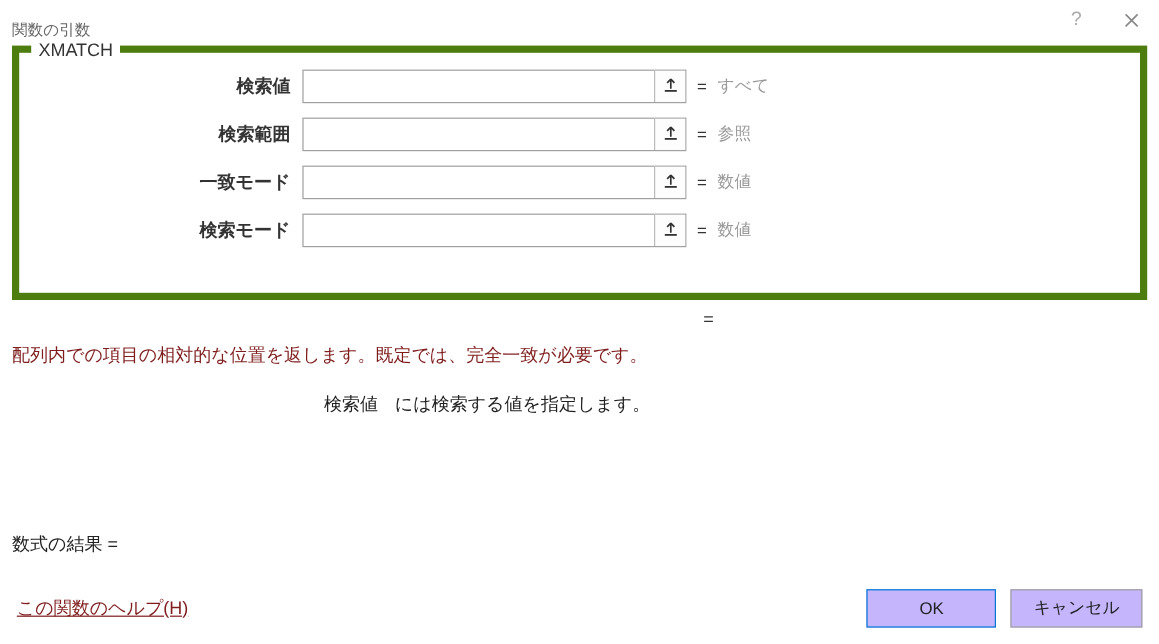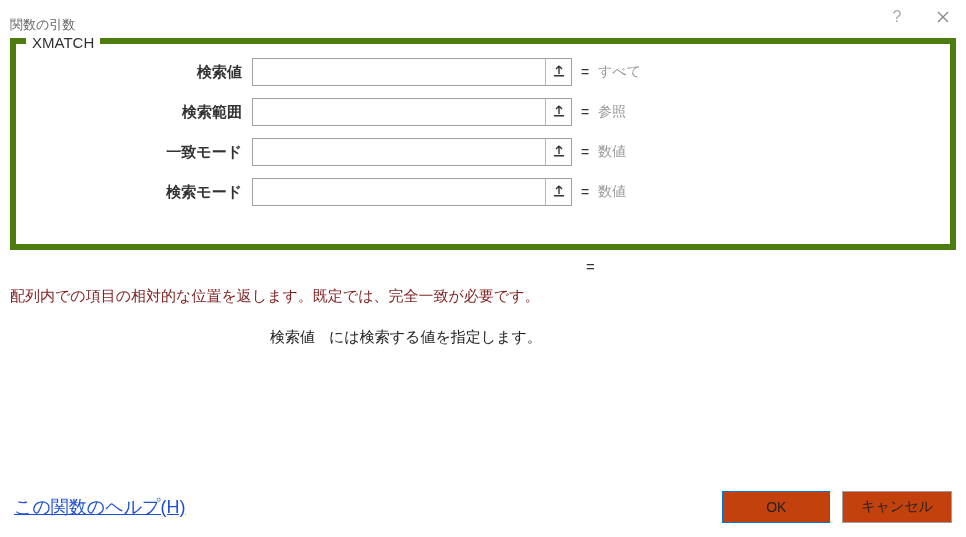--- a/index.html
+++ b/index.html
@@ -127,29 +127,29 @@
       padding: 0 4px 4px 4px;
       gap: 12px;
     }
     .formula-result {
       margin-bottom: 28px;
       padding-left: 0;
       font-size: 15px;
       color: #222;
     }
     .help-link {
-      color: #1d4ed8;
+      color: #7f1d1d;
       text-decoration: underline;
-      font-size: 18px;
+      font-size: 15px;
     }
     .btn {
       min-width: 108px;
       height: 32px;
       border: 1px solid #a0a0a0;
-      background: #c2410c;
+      background: #c4b5fd;
       font-size: 14px;
       color: #222;
       display: flex;
       align-items: center;
       justify-content: center;
       padding: 0 18px;
     }
     .btn-primary { border: 1px solid #0078d4; }
   </style>
 </head>
@@ -236,20 +236,21 @@
   <div class="result-eq-row">=</div>
 
   <div class="description">配列内での項目の相対的な位置を返します。既定では、完全一致が必要です。</div>
 
   <div class="arg-desc">
     <span class="arg-desc-name">検索値</span><span>には検索する値を指定します。</span>
   </div>
 
   <div class="footer-spacer"></div>
 
+  <div class="formula-result">数式の結果 =</div>
 
   <div class="footer">
     <a class="help-link" href="#">この関数のヘルプ(H)</a>
     <div style="flex:1"></div>
     <div class="btn btn-primary">OK</div>
     <div class="btn">キャンセル</div>
   </div>
 </div>
 
 </body></html>

